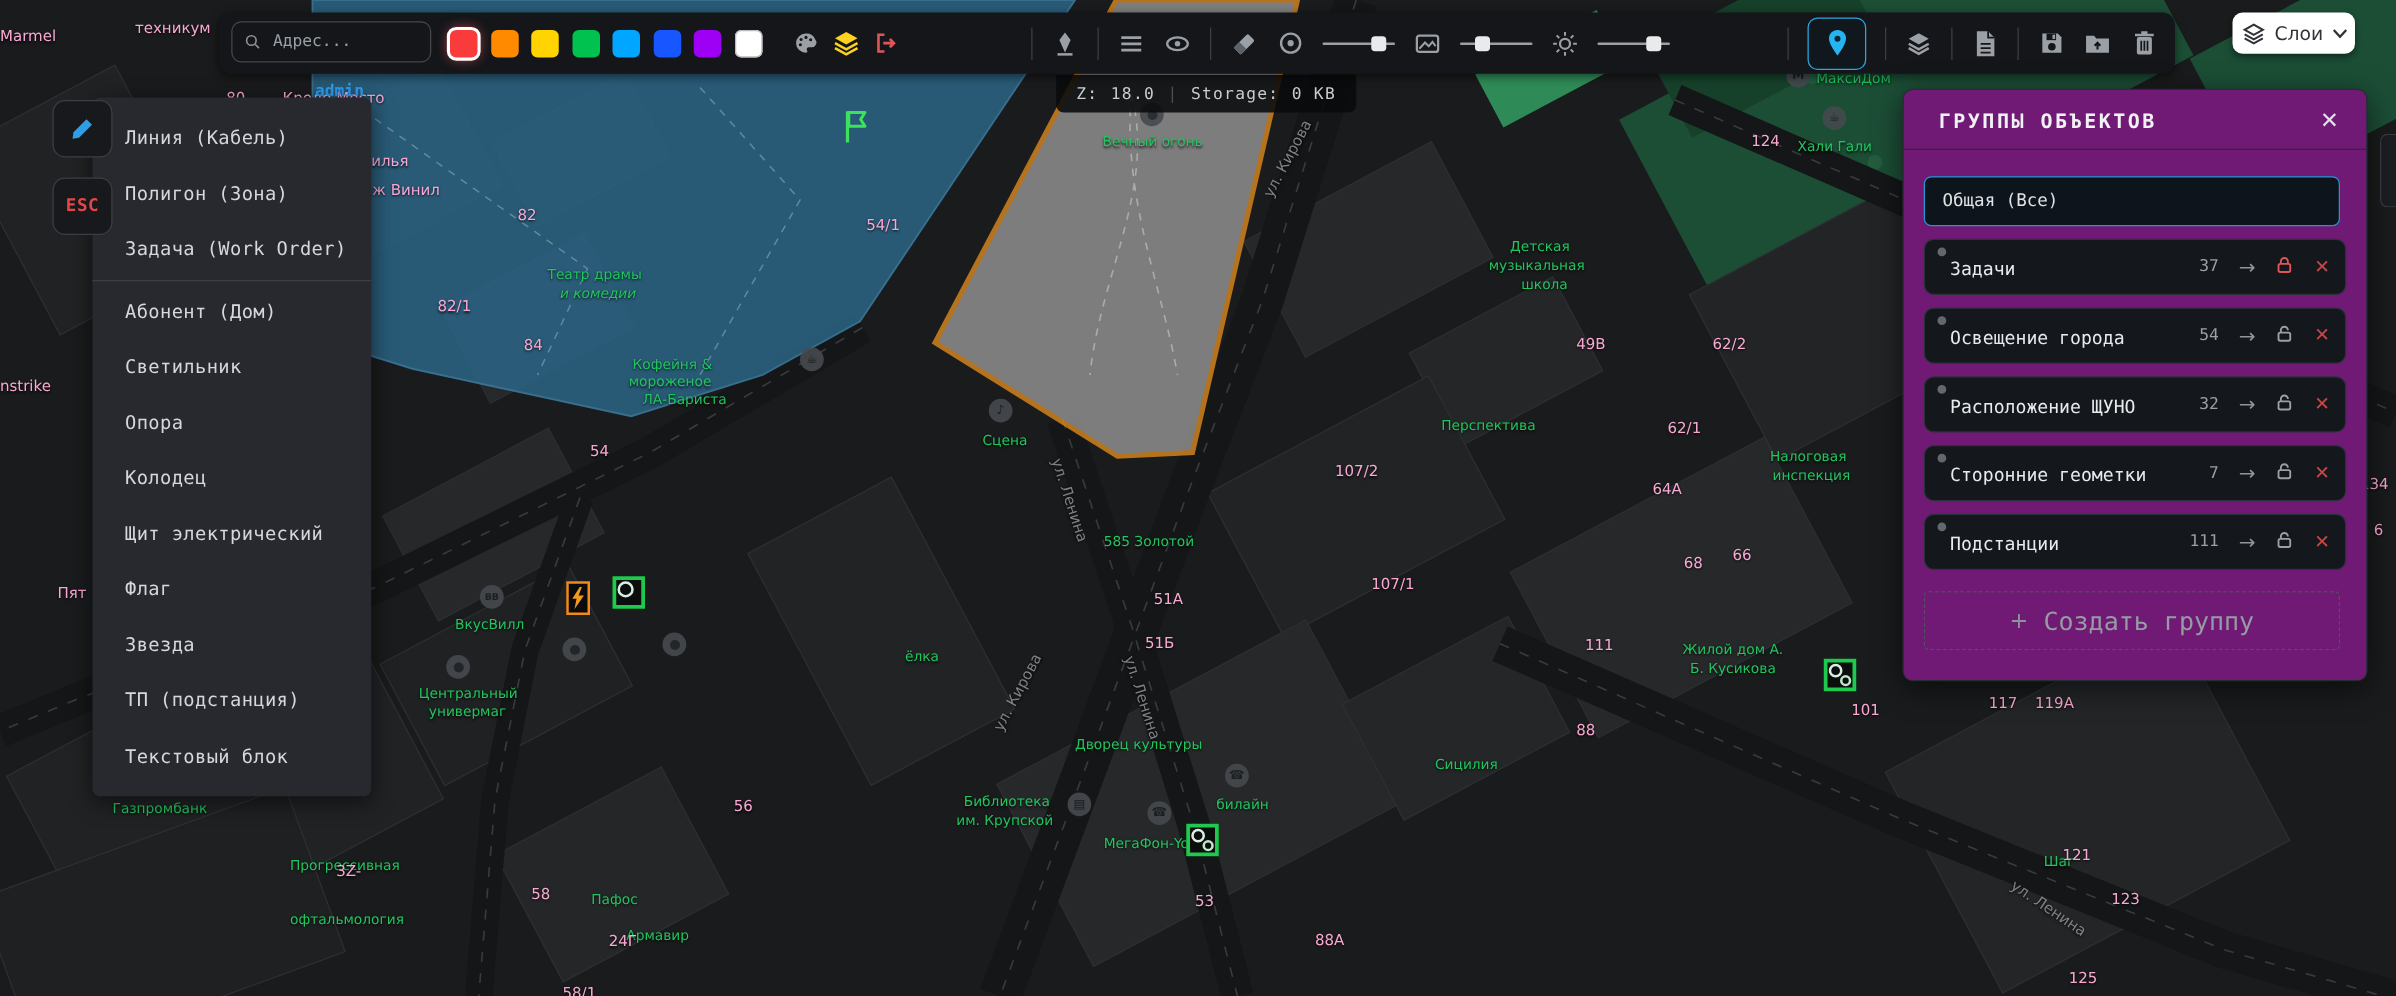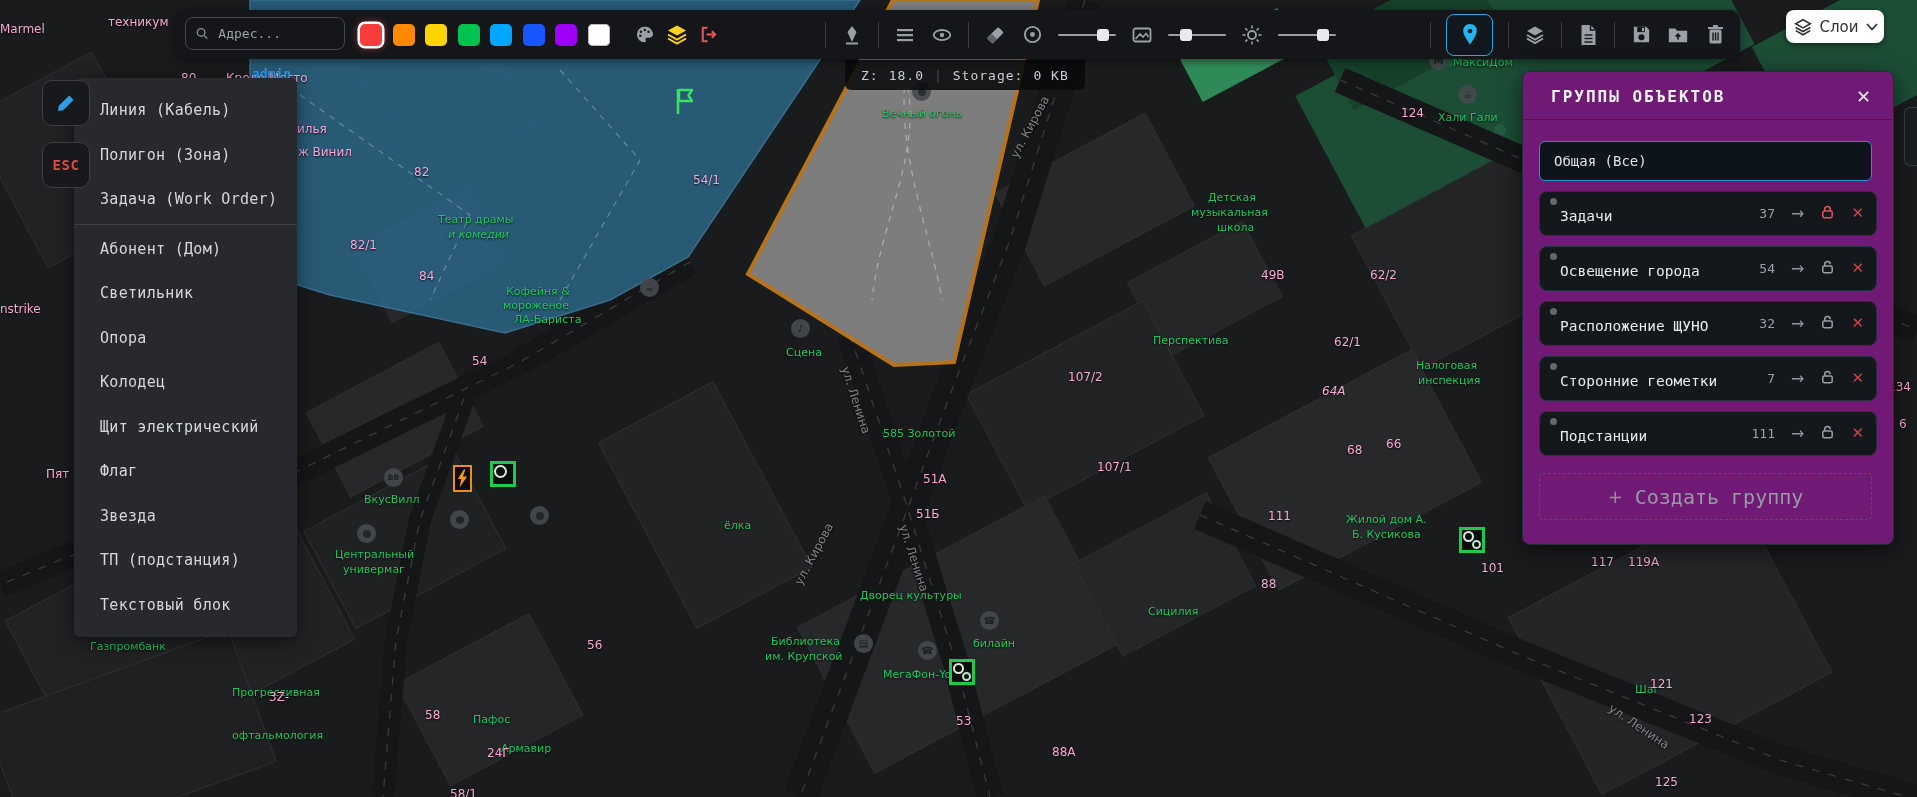--- a/index.html
+++ b/index.html
@@ -233,21 +233,21 @@
       <div class="mlabel num" style="left: 258px; top: 132px;">Монтаж Винил</div>
       <div class="mlabel num" style="left: 414px; top: 152px;">82</div>
       <div class="mlabel num" style="left: 350px; top: 225px;">82/1</div>
       <div class="mlabel num" style="left: 419px; top: 256px;">84</div>
       <div class="mlabel num" style="left: 472px; top: 341px;">54</div>
       <div class="mlabel num" style="left: 693px; top: 160px;">54/1</div>
       <div class="mlabel num" style="left: 1261px; top: 255px;">49В</div>
       <div class="mlabel num" style="left: 1370px; top: 255px;">62/2</div>
       <div class="mlabel num" style="left: 1334px; top: 322px;">62/1</div>
       <div class="mlabel num" style="left: 1068px; top: 357px;">107/2</div>
-      <div class="mlabel num" style="left: 1322px; top: 371px; font-style: italic;">64А</div>
+      <div class="mlabel num" style="left: 1322px; top: 371px;">64А</div>
       <div class="mlabel num" style="left: 1097px; top: 447px;">107/1</div>
       <div class="mlabel num" style="left: 923px; top: 459px;">51А</div>
       <div class="mlabel num" style="left: 916px; top: 494px;">51Б</div>
       <div class="mlabel num" style="left: 1386px; top: 424px;">66</div>
       <div class="mlabel num" style="left: 1347px; top: 430px;">68</div>
       <div class="mlabel num" style="left: 1268px; top: 496px;">111</div>
       <div class="mlabel num" style="left: 1481px; top: 548px;">101</div>
       <div class="mlabel num" style="left: 1261px; top: 564px;">88</div>
       <div class="mlabel num" style="left: 1052px; top: 732px;">88А</div>
       <div class="mlabel num" style="left: 956px; top: 701px;">53</div>

